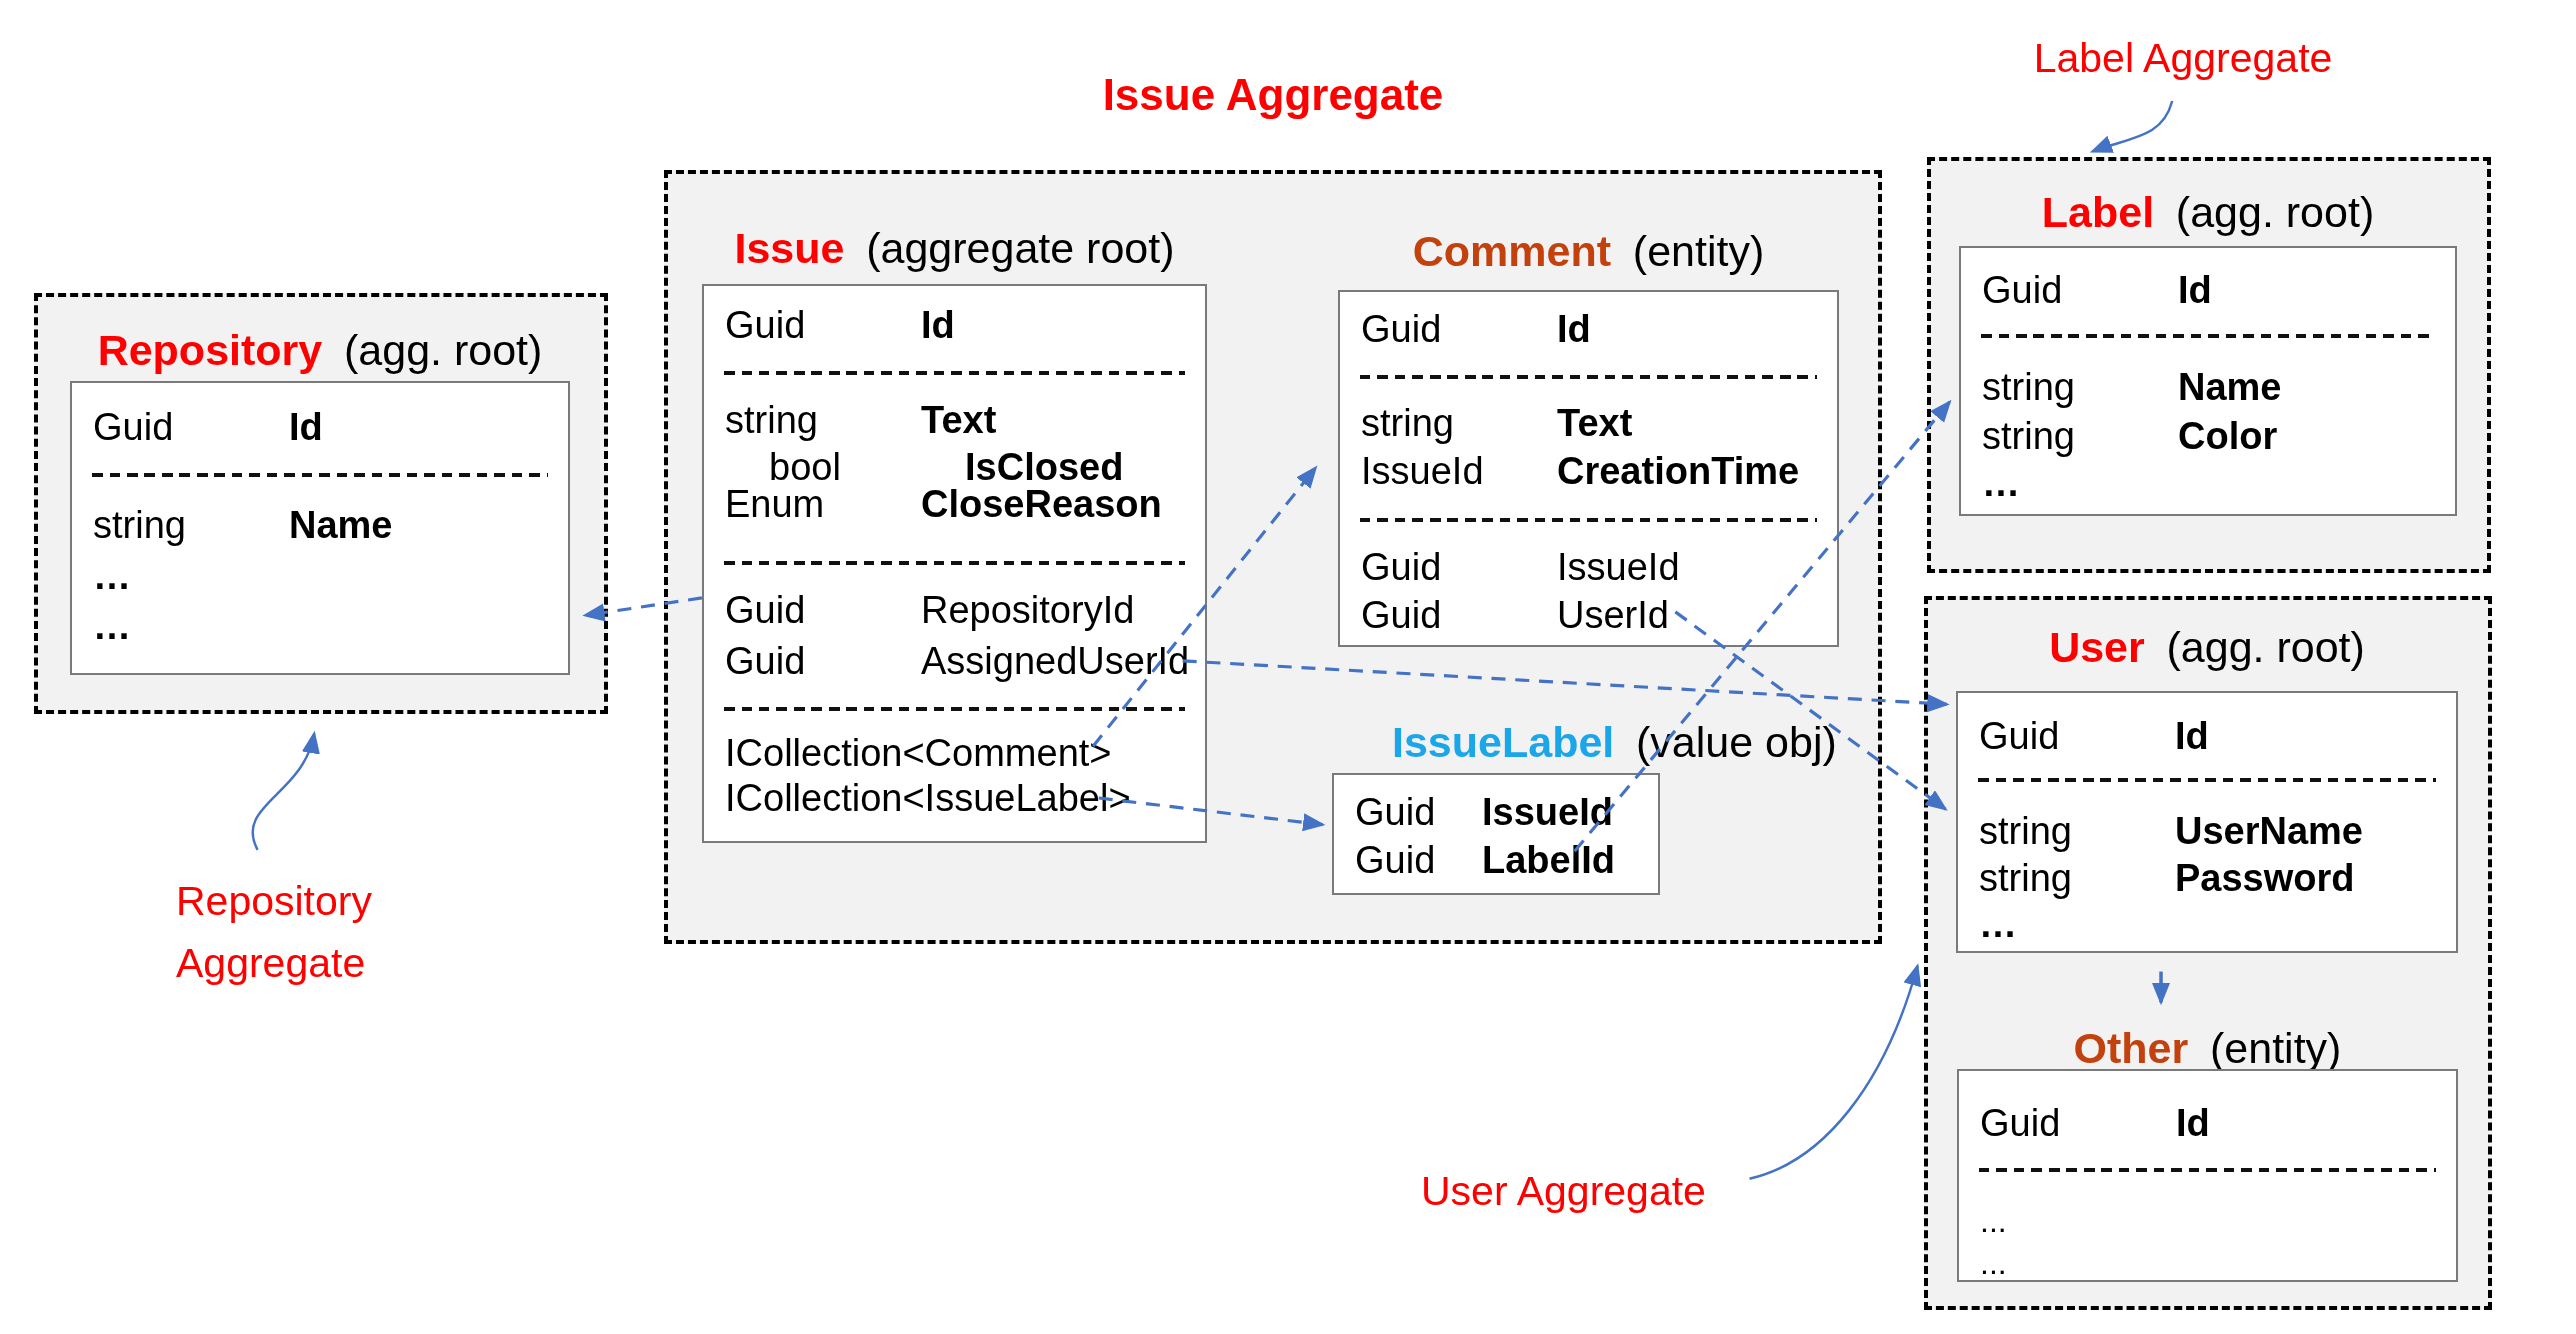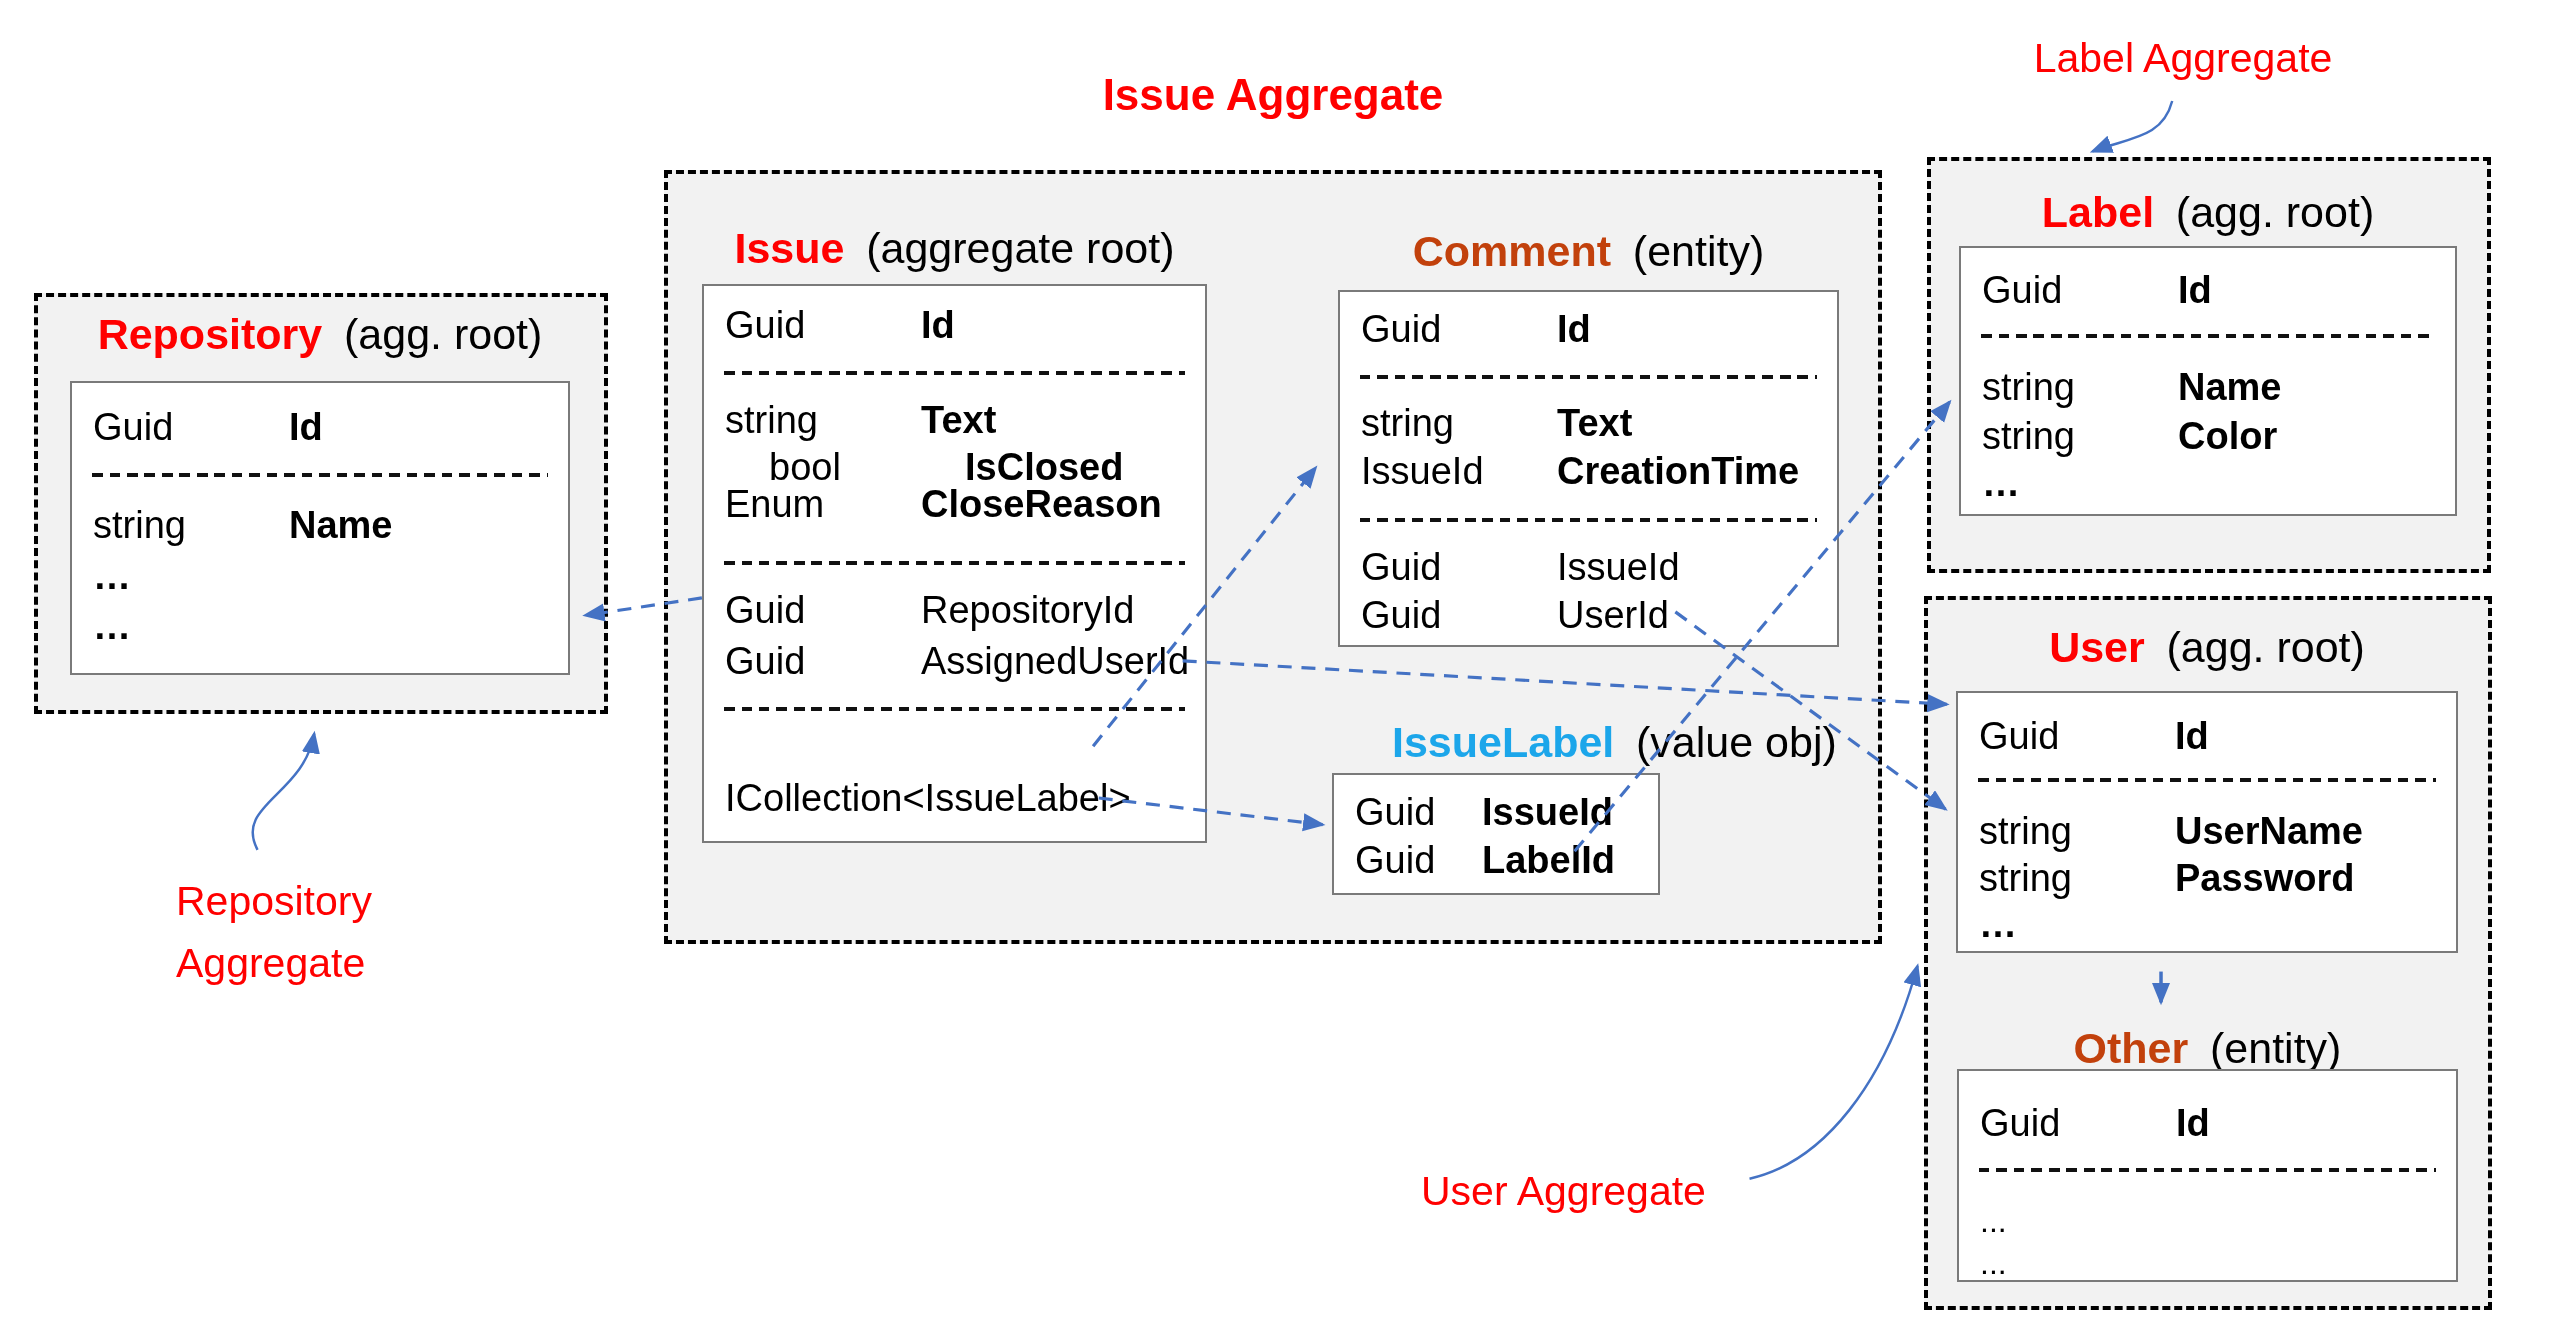--- a/index.html
+++ b/index.html
@@ -43,21 +43,21 @@
     white-space:nowrap;
   }
   svg.overlay{position:absolute;left:0;top:0;pointer-events:none;}
 </style>
 </head>
 <body>
 
 <div class="main-title" style="left:664px;top:70px;width:1218px;">Issue Aggregate</div>
 
 <div class="agg" style="left:34px;top:293px;width:574px;height:421px;"></div>
-<div class="box-title" style="left:70px;top:306px;width:500px;">
+<div class="box-title" style="left:70px;top:322px;width:500px;">
   <span class="tname red">Repository</span>
   <span class="tsuffix">(agg. root)</span>
 </div>
 <div class="entity-box" style="left:70px;top:381px;width:500px;height:294px;">
   <div class="row" style="top:20px;">
     <span class="t">Guid</span>
     <span class="n b">Id</span>
   </div>
   <div class="divider" style="top:90px;"></div>
   <div class="row" style="top:118px;">
@@ -98,20 +98,23 @@
   <div class="divider" style="top:275px;"></div>
   <div class="row" style="top:300px;">
     <span class="t">Guid</span>
     <span class="n">RepositoryId</span>
   </div>
   <div class="row" style="top:351px;">
     <span class="t">Guid</span>
     <span class="n">AssignedUserId</span>
   </div>
   <div class="divider" style="top:421px;"></div>
+  <div class="row" style="top:443px;">
+    <span class="t">ICollection&lt;Comment&gt;</span>
+  </div>
   <div class="row" style="top:488px;">
     <span class="t">ICollection&lt;IssueLabel&gt;</span>
   </div>
 </div>
 
 <div class="box-title" style="left:1338px;top:223px;width:501px;">
   <span class="tname green">Comment</span>
   <span class="tsuffix">(entity)</span>
 </div>
 <div class="entity-box" style="left:1338px;top:290px;width:501px;height:357px;">

